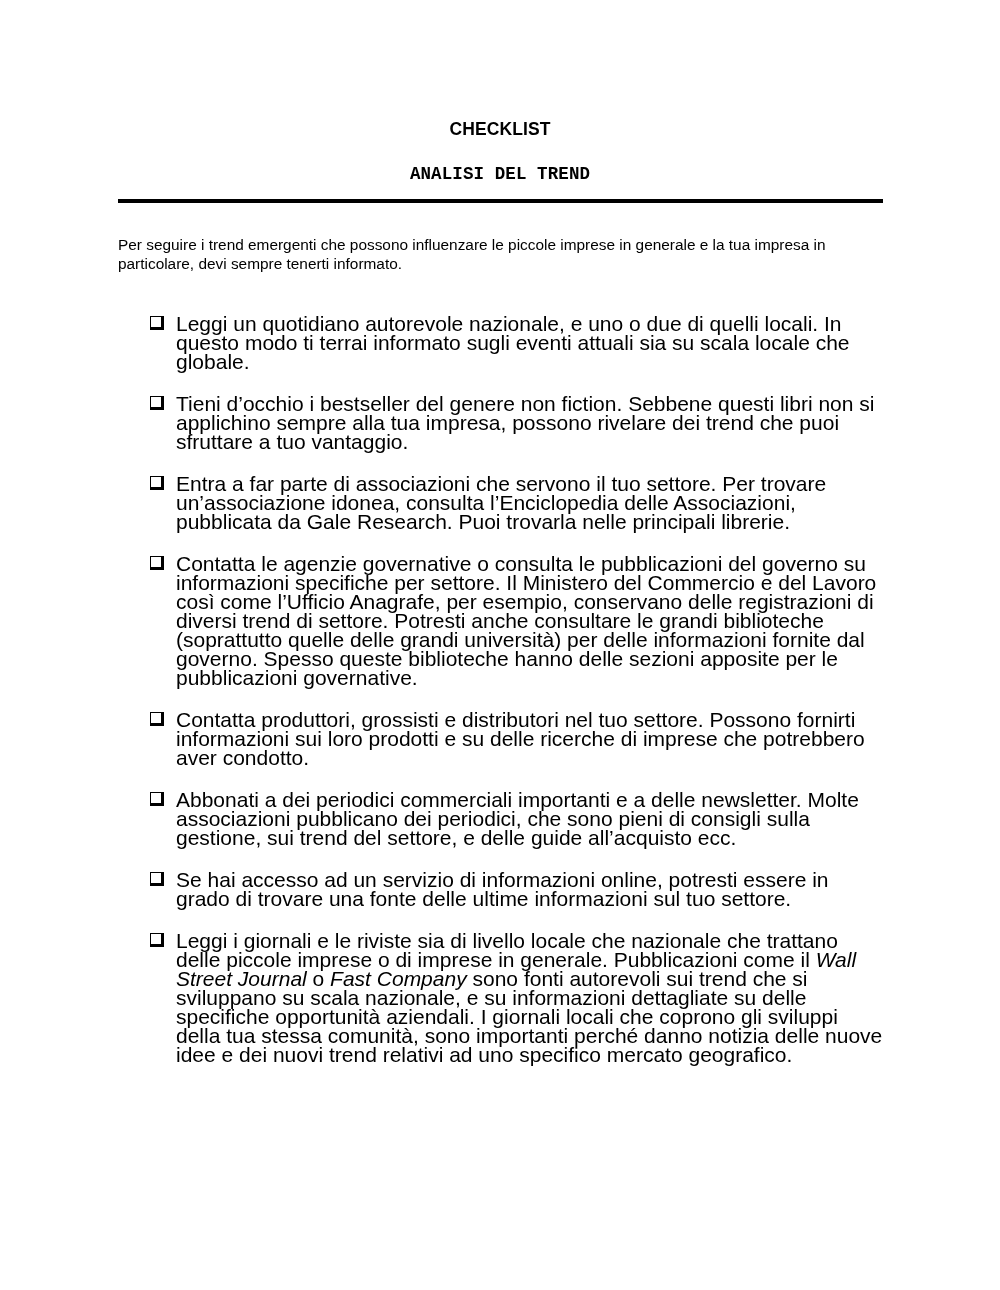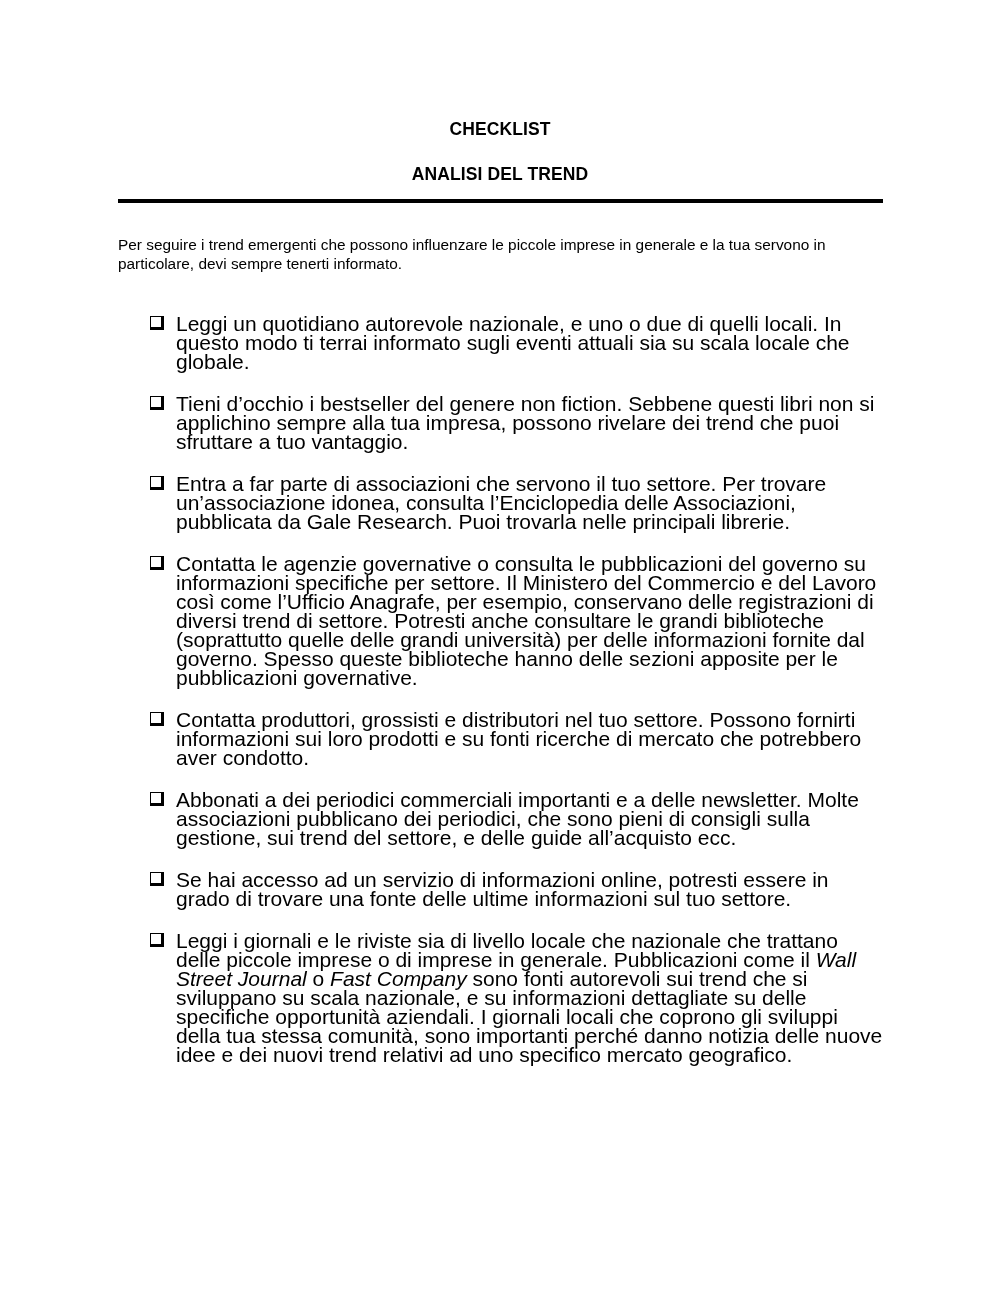--- a/index.html
+++ b/index.html
@@ -1,60 +1,60 @@
 <!DOCTYPE html>
 <html><head>
   <meta charset="utf-8">
   <style>
     html, body { margin: 0; padding: 0; background: #ffffff; }
     body { width: 1000px; height: 1290px; position: relative; overflow: hidden;
            font-family: "Liberation Sans", sans-serif; color: #000; }
     .title { position: absolute; left: 0; width: 1000px; text-align: center;
              font-weight: bold; font-size: 17.5px; letter-spacing: 0.1px; }
     #t1 { top: 119px; }
-    #t2 { top: 164px; }
+    #t2 { top: 164px; font-family: Liberation Mono, monospace; }
     .rule { position: absolute; left: 118px; width: 765px; top: 199px; height: 4px; background: #000; }
     .intro { position: absolute; left: 118px; top: 235px; width: 770px;
              font-size: 15.4px; line-height: 19px; }
     .list { position: absolute; left: 148px; top: 314px; width: 740px; }
     .item { position: relative; padding-left: 28px; font-size: 21px; line-height: 19px; margin-bottom: 23px; }
     .cb { position: absolute; left: 2px; top: 2px; width: 10px; height: 10px;
           border-left: 1.5px solid #000; border-top: 1.5px solid #000;
           border-right: 3px solid #000; border-bottom: 3px solid #000; background: #fff; }
     .item-text i { font-style: italic; margin-top: 19px; }
   </style>
 </head>
 <body>
 
 <div id="t1" class="title">CHECKLIST</div>
 <div id="t2" class="title">ANALISI DEL TREND</div>
 <div class="rule"></div>
 
-<p class="intro" style="margin:0;">Per seguire i trend emergenti che possono influenzare le piccole imprese in generale e la tua servono in particolare, devi sempre tenerti informato.</p>
+<p class="intro" style="margin:0;">Per seguire i trend emergenti che possono influenzare le piccole imprese in generale e la tua impresa in particolare, devi sempre tenerti informato.</p>
 
 <div class="list">
   <div class="item">
     <span class="cb"></span>
     <span class="item-text">Leggi un quotidiano autorevole nazionale, e uno o due di quelli locali. In questo modo ti terrai informato sugli eventi attuali sia su scala locale che globale.</span>
   </div>
   <div class="item">
     <span class="cb"></span>
     <span class="item-text">Tieni d’occhio i bestseller del genere non fiction. Sebbene questi libri non si applichino sempre alla tua impresa, possono rivelare dei trend che puoi sfruttare a tuo vantaggio.</span>
   </div>
   <div class="item">
     <span class="cb"></span>
     <span class="item-text">Entra a far parte di associazioni che servono il tuo settore. Per trovare un’associazione idonea, consulta l’Enciclopedia delle Associazioni, pubblicata da Gale Research. Puoi trovarla nelle principali librerie.</span>
   </div>
   <div class="item">
     <span class="cb"></span>
     <span class="item-text">Contatta le agenzie governative o consulta le pubblicazioni del governo su informazioni specifiche per settore.  Il Ministero del Commercio e del Lavoro così come l’Ufficio Anagrafe, per esempio, conservano delle registrazioni di diversi trend di settore.   Potresti anche consultare le grandi biblioteche (soprattutto quelle delle grandi università) per delle informazioni fornite dal governo. Spesso queste biblioteche hanno delle sezioni apposite per le pubblicazioni governative.</span>
   </div>
   <div class="item">
     <span class="cb"></span>
-    <span class="item-text">Contatta produttori, grossisti e distributori nel tuo settore. Possono fornirti informazioni sui loro prodotti e su fonti ricerche di mercato che potrebbero aver condotto.</span>
+    <span class="item-text">Contatta produttori, grossisti e distributori nel tuo settore. Possono fornirti informazioni sui loro prodotti e su delle ricerche di imprese che potrebbero aver condotto.</span>
   </div>
   <div class="item">
     <span class="cb"></span>
     <span class="item-text">Abbonati a dei periodici commerciali importanti e a delle newsletter. Molte associazioni pubblicano dei periodici, che sono pieni di consigli sulla gestione, sui trend del settore, e delle guide all’acquisto ecc.</span>
   </div>
   <div class="item">
     <span class="cb"></span>
     <span class="item-text">Se hai accesso ad un servizio di informazioni online, potresti essere in grado di trovare una fonte delle ultime informazioni sul tuo settore.</span>
   </div>
   <div class="item">

